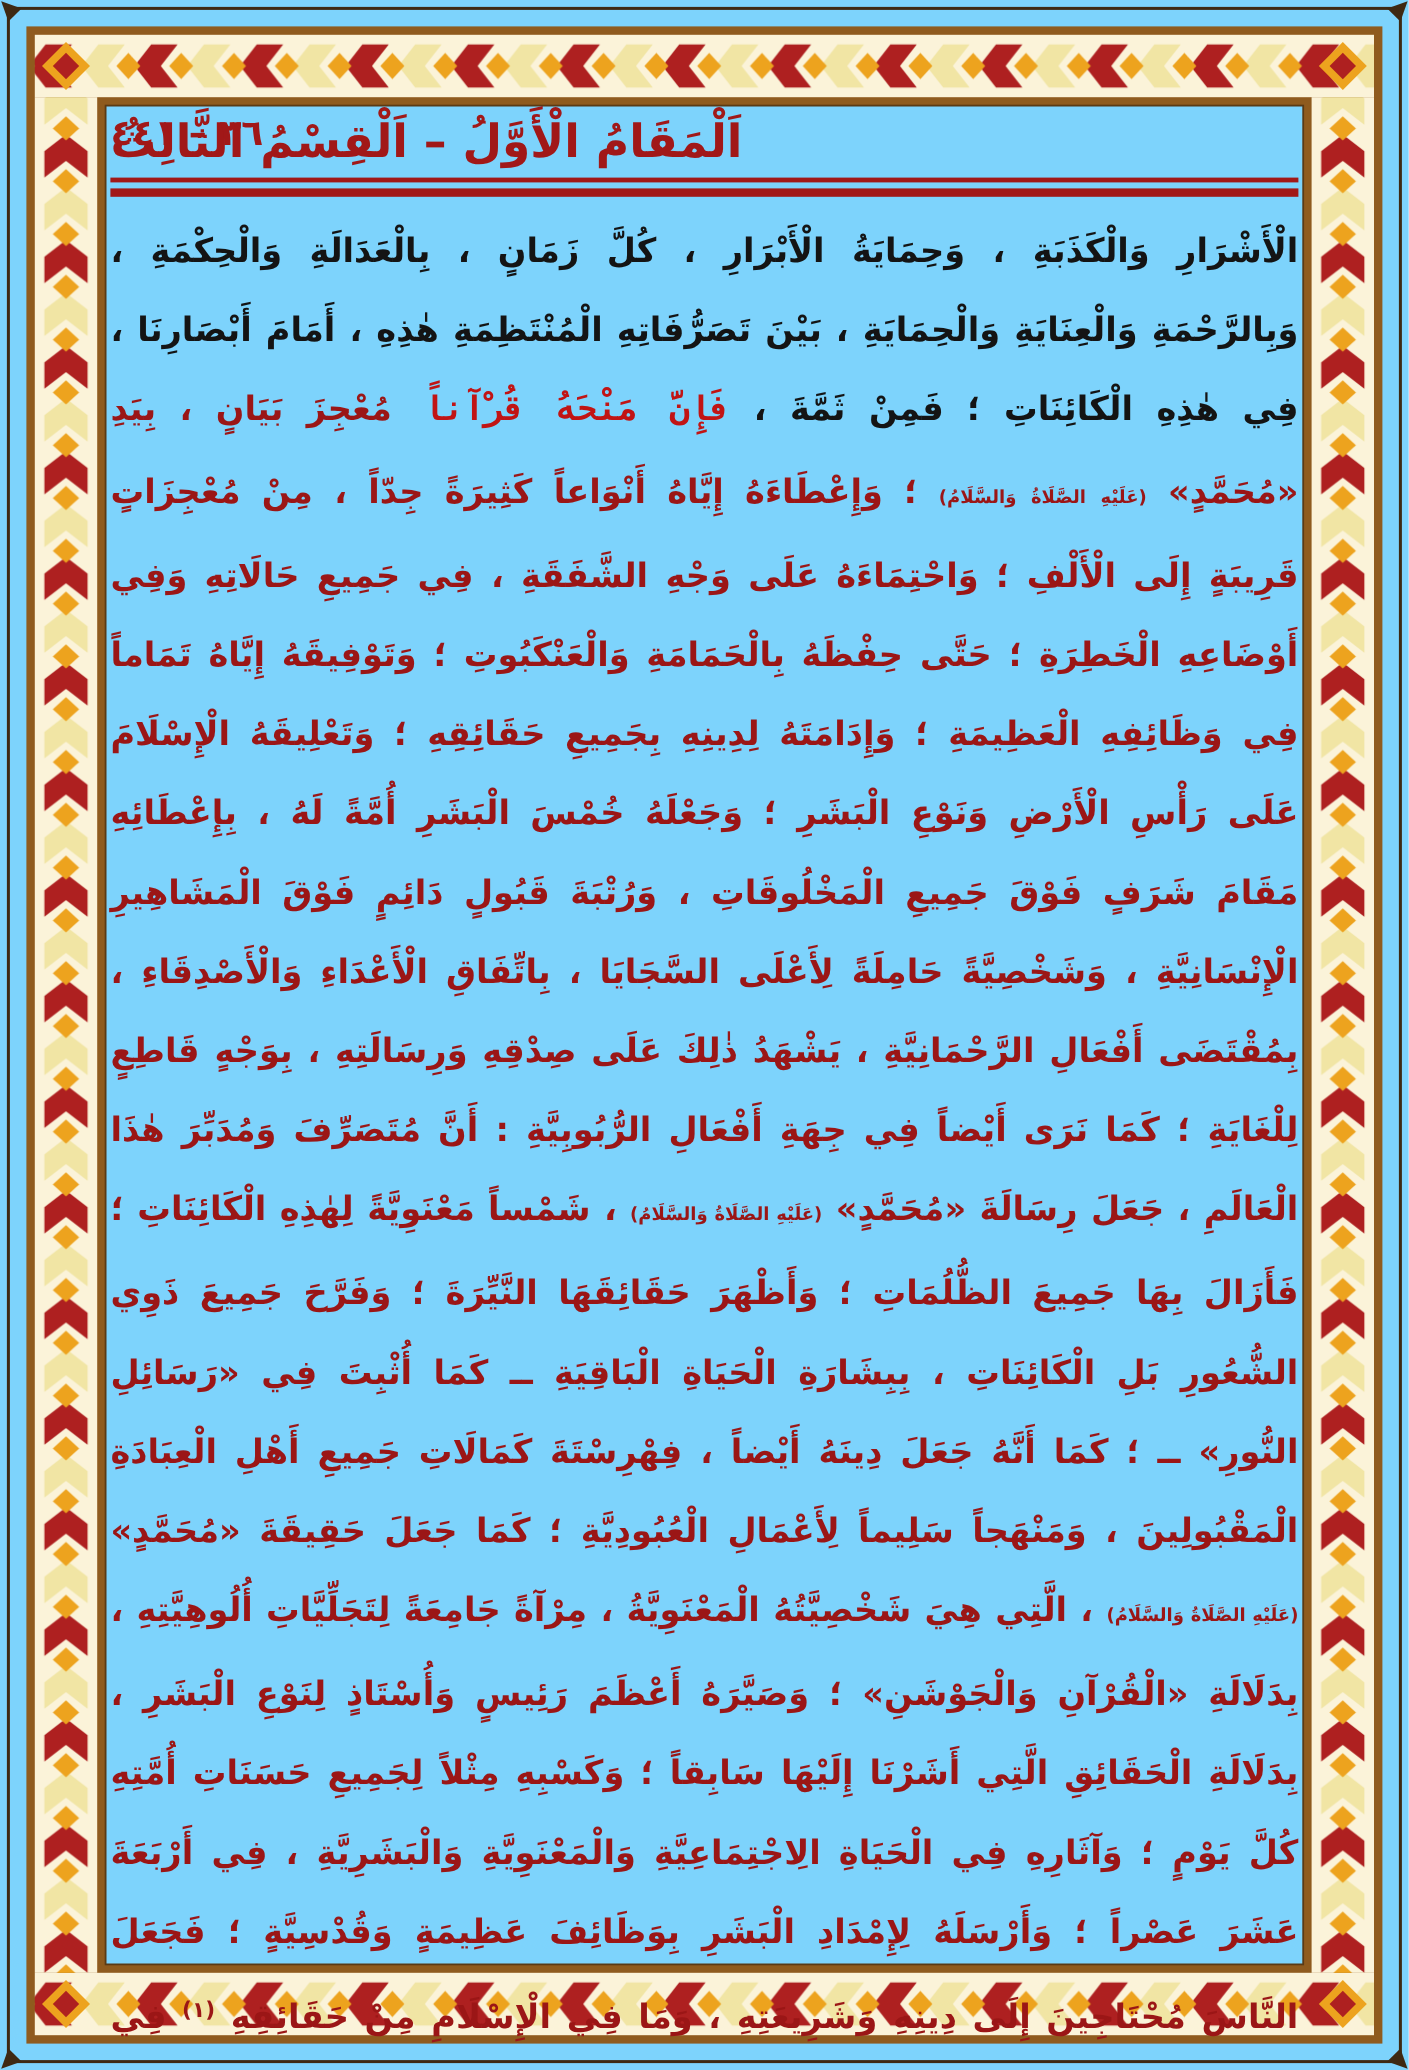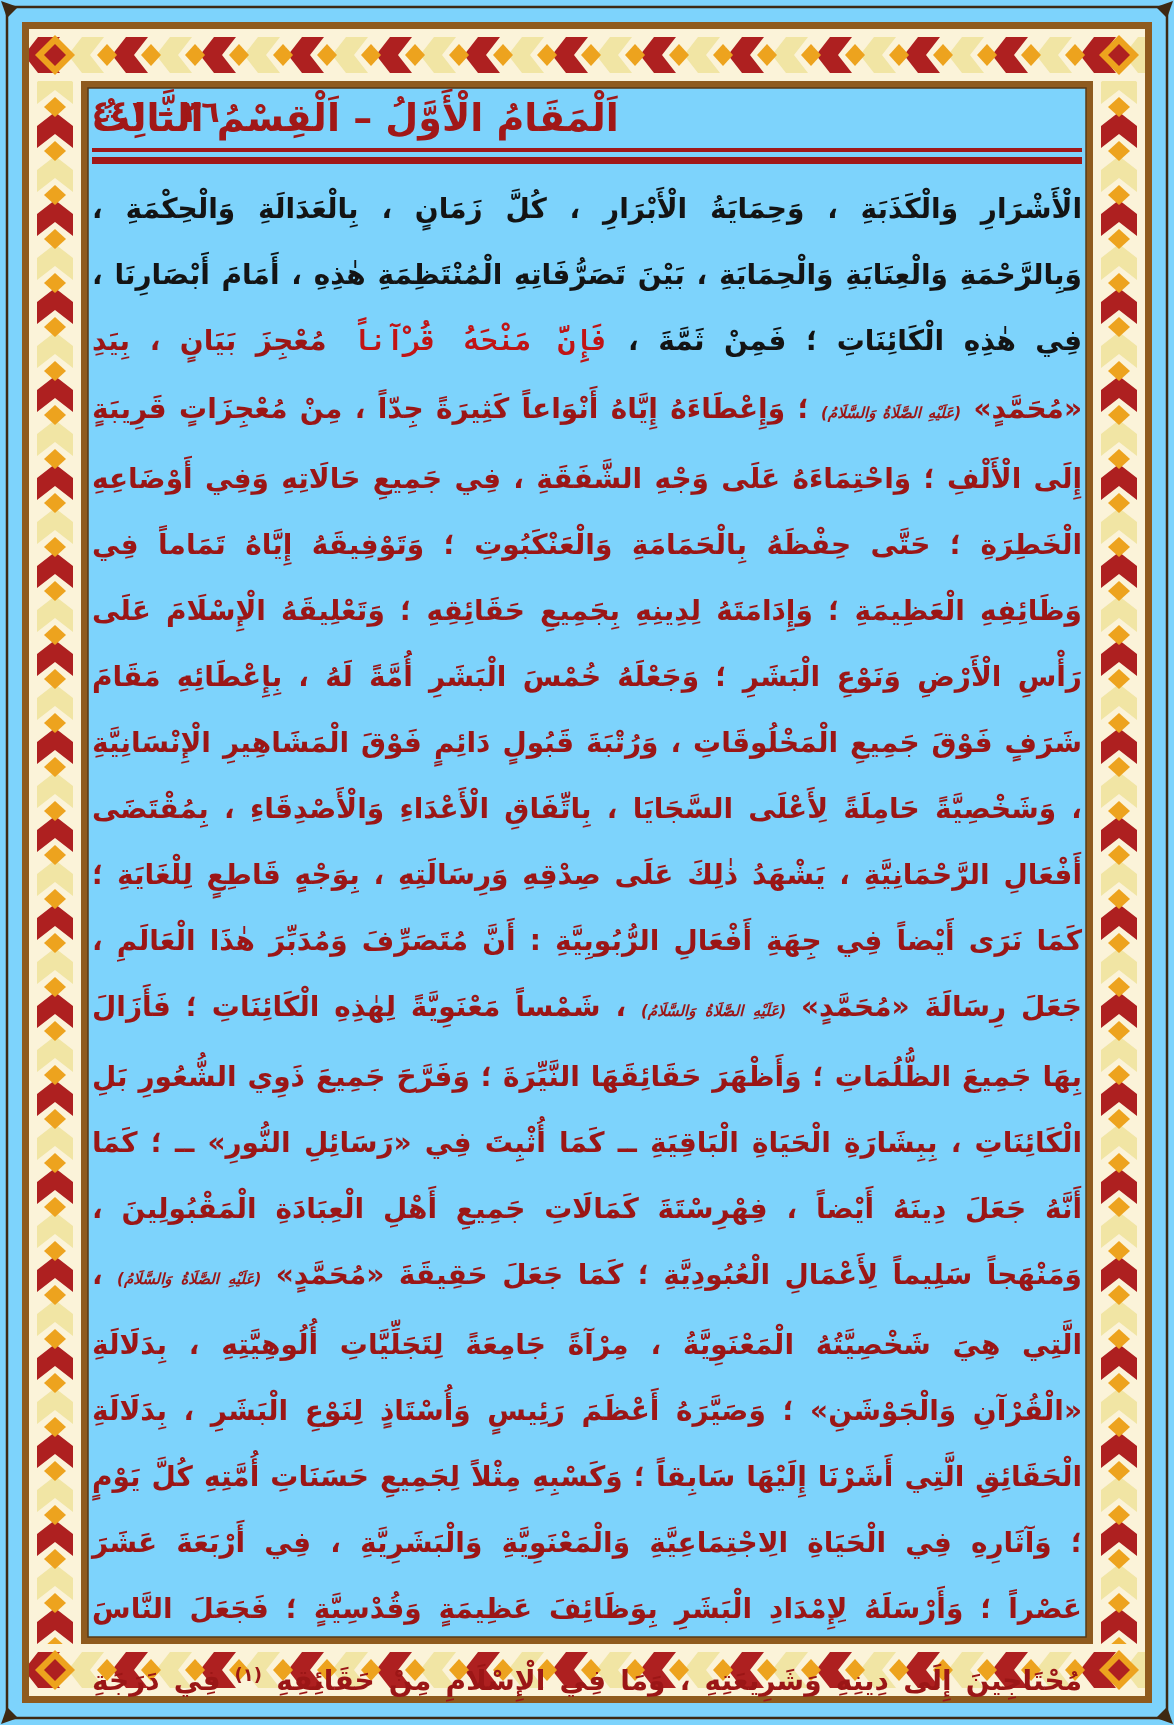--- a/index.html
+++ b/index.html
@@ -51,21 +51,20 @@
     word-spacing:1px;
   }
   .seg-black{color:var(--text_black);}
   .seg-red{color:var(--body_maroon);margin-top:28px;}
   .seg-bright{color:var(--highlight_red);font-family:Liberation Mono, monospace;}
   .seg-seal{
     font-size:15px;
     color:var(--body_maroon);
     letter-spacing:0;
     word-spacing:0;
-    font-style:italic;
   }
   .seg-marker{
     font-size:18px;
     vertical-align:9px;
     color:var(--body_maroon);
   }
 </style>
 </head>
 <body>
 

